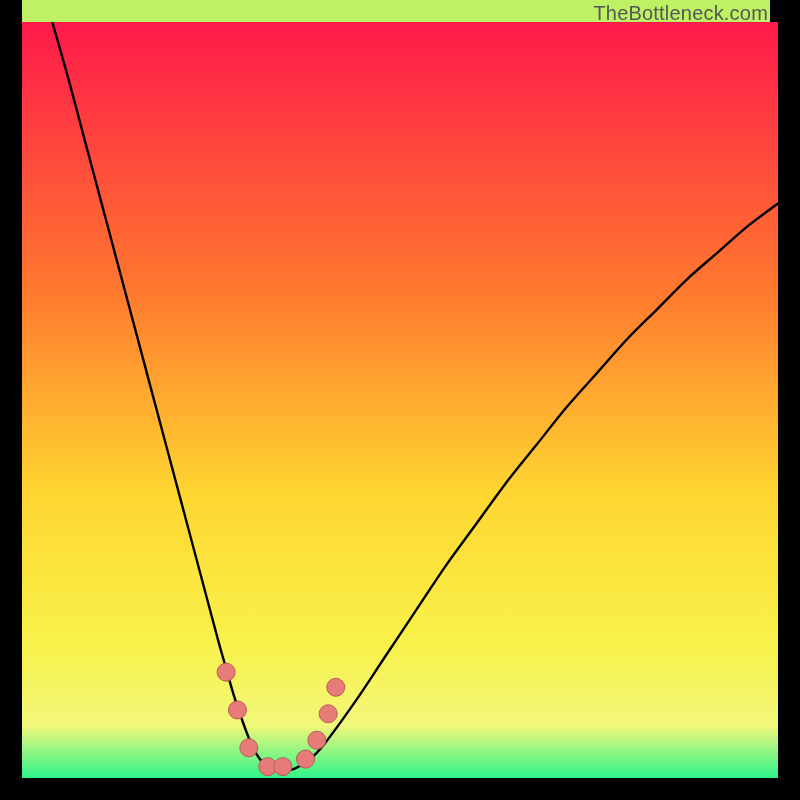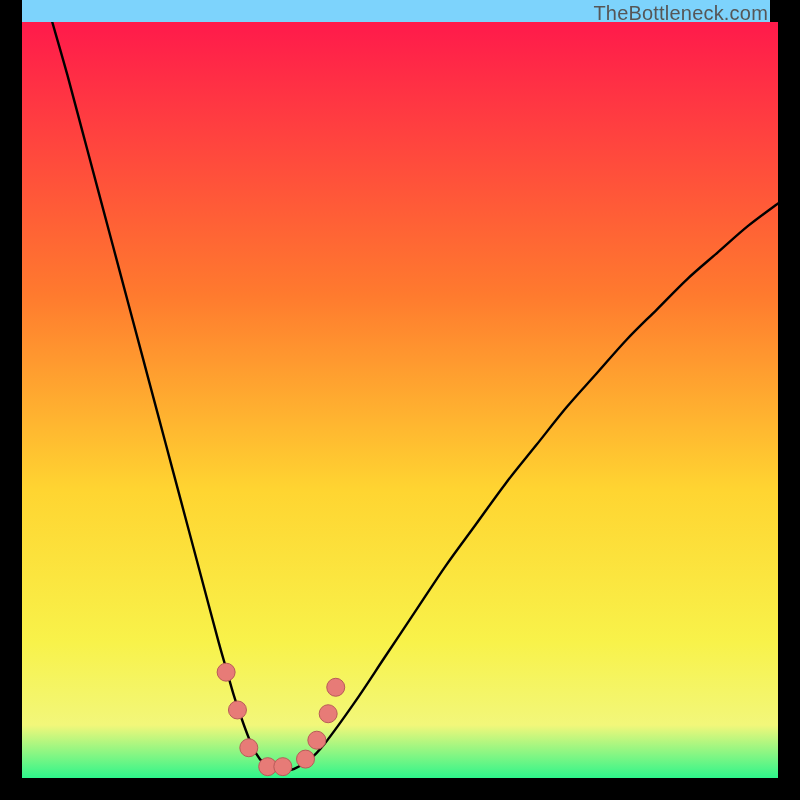--- a/index.html
+++ b/index.html
@@ -9,21 +9,21 @@
     height: 800px;
     background: #000;
     overflow: hidden;
   }
   .frame {
     position: absolute;
     left: 22px;
     top: 0;
     width: 748px;
     height: 778px;
-    background: #7dd3fc;
+    background: #bef264;
   }
   .plot {
     position: absolute;
     left: 0;
     top: 22px;
     width: 756px;
     height: 756px;
   }
   .watermark {
     position: absolute;

